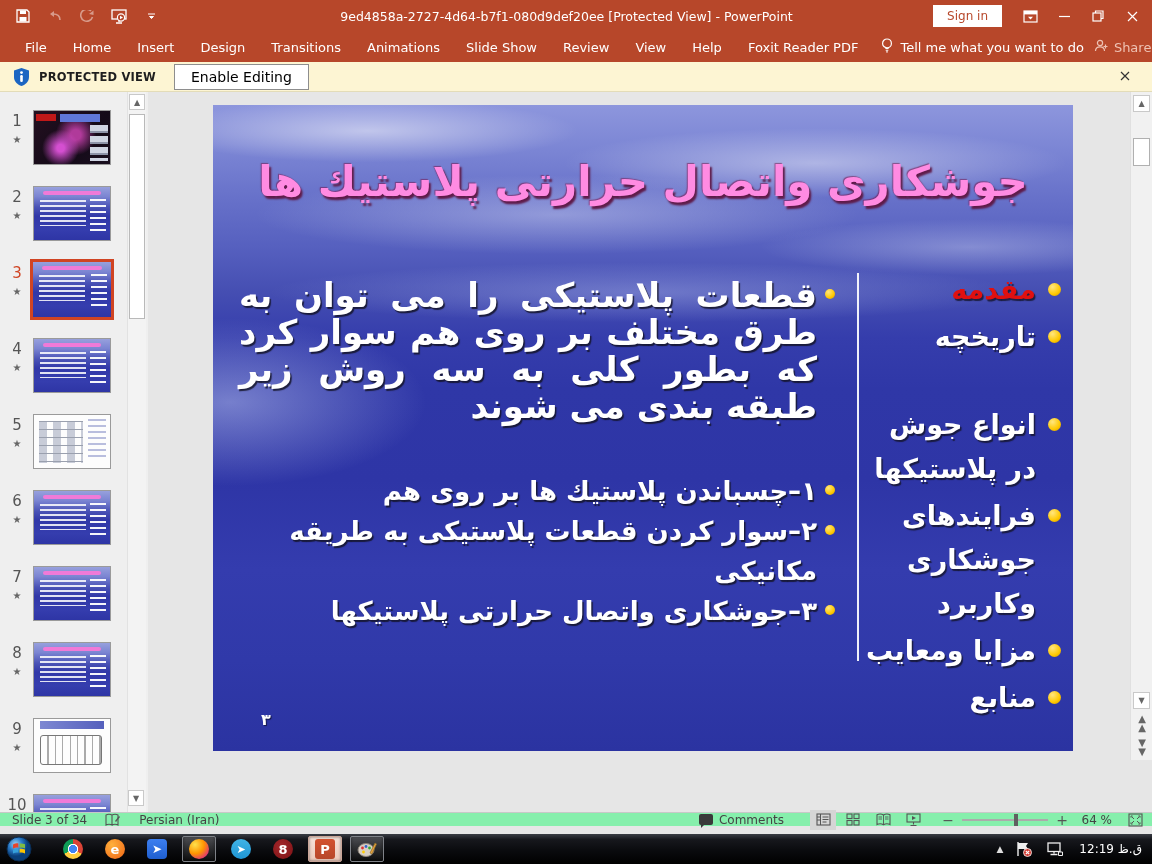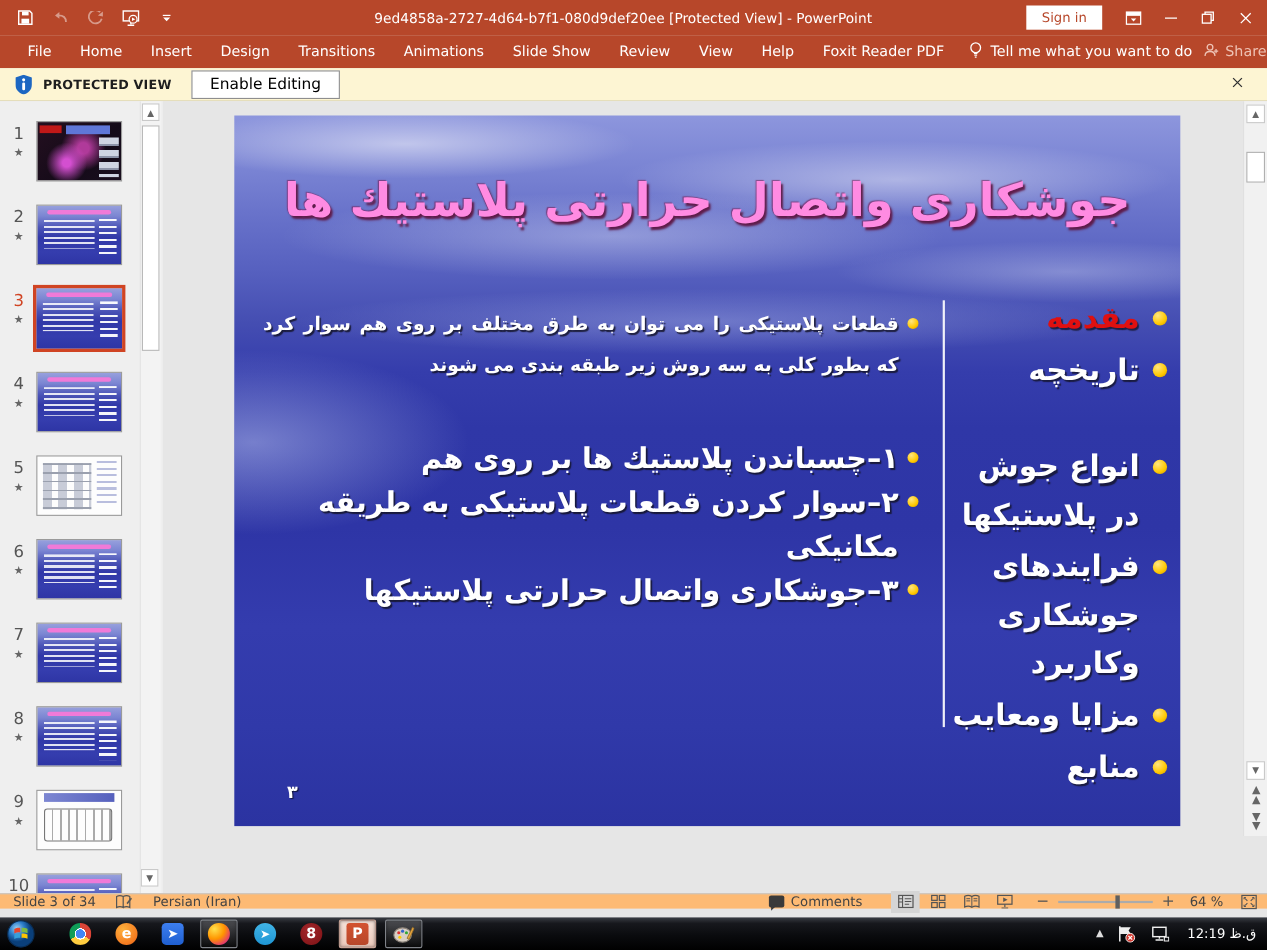--- a/index.html
+++ b/index.html
@@ -93,38 +93,38 @@
       radial-gradient(ellipse 280px 120px at 2% 46%, rgba(205,215,250,.45), transparent 70%),
       radial-gradient(ellipse 500px 40px at 50% 29%, rgba(190,200,245,.35), transparent 75%),
       linear-gradient(180deg,#8d96dd 0%,#7b85d4 7%,#6872ca 14%,#5660bf 22%,#454eb2 29%,#353dac 36%,#2f37a7 44%,#2e35a6 58%,#343cae 72%,#3039a9 86%,#2b33a1 100%);
   }
   .slide-title{position:absolute;top:52px;left:0;right:0;text-align:center;font-size:42px;font-weight:bold;color:var(--slide-title-pink);text-shadow:2px 3px 2px #5f1b49, -1px -1px 1px rgba(120,20,80,.6);letter-spacing:-1px;}
   .nav-col{position:absolute;top:163px;right:10px;width:202px;}
   .nav-item{position:relative;padding-right:27px;font-size:27px;font-weight:bold;color:#fff;line-height:44px;text-shadow:1.5px 2px 1px rgba(20,20,40,.8);margin-bottom:3px;}
   .nav-bullet{position:absolute;right:2px;top:15px;width:13px;height:13px;border-radius:50%;background:radial-gradient(circle at 35% 30%,#ffe680,var(--bullet-gold) 60%,#c89000);}
   .sep-line{position:absolute;top:168px;right:214px;width:2px;height:388px;background:rgba(255,255,255,.92);}
   .body-block{position:absolute;top:172px;right:234px;width:600px;}
-  .para{position:relative;padding-right:22px;font-size:17px;font-weight:bold;color:#fff;line-height:37px;text-align:justify;text-align-last:right;text-shadow:1.5px 2px 1px rgba(20,20,40,.85);}
+  .para{position:relative;padding-right:22px;font-size:34px;font-weight:bold;color:#fff;line-height:37px;text-align:justify;text-align-last:right;text-shadow:1.5px 2px 1px rgba(20,20,40,.85);}
   .para .b-dot{position:absolute;right:4px;top:12px;width:10px;height:10px;border-radius:50%;background:radial-gradient(circle at 35% 30%,#ffe680,var(--bullet-gold) 60%,#c89000);}
   .num-items{margin-top:46px;}
   .num-item{position:relative;padding-right:22px;font-size:26px;font-weight:bold;color:#fff;line-height:40px;text-shadow:1.5px 2px 1px rgba(20,20,40,.85);}
   .num-item .b-dot{position:absolute;right:4px;top:14px;width:10px;height:10px;border-radius:50%;background:radial-gradient(circle at 35% 30%,#ffe680,var(--bullet-gold) 60%,#c89000);}
   .slide-num{position:absolute;bottom:22px;right:auto;left:48px;color:#fff;font-size:16px;font-weight:bold;text-shadow:1px 1px 1px rgba(0,0,0,.6);}
 
   
   .v-scroll{position:absolute;right:0;top:0;width:22px;height:668px;background:#F1F1F1;border-left:1px solid #E0E0E0;}
   .vs-btn{position:absolute;left:2px;width:17px;height:17px;background:#fff;border:1px solid #c9c9c9;color:#666;font-size:8px;display:flex;align-items:center;justify-content:center;cursor:pointer;}
   .vs-up{top:3px;}
   .vs-thumb{position:absolute;top:46px;left:2px;width:17px;height:28px;background:#fff;border:1px solid #b0b0b0;cursor:grab;}
   .vs-down{top:600px;}
   .vs-prev{position:absolute;top:622px;left:3px;color:#666;font-size:10px;line-height:9px;cursor:pointer;text-align:center;width:16px;}
   .vs-next{position:absolute;top:646px;left:3px;color:#666;font-size:10px;line-height:9px;cursor:pointer;text-align:center;width:16px;}
 
   
-  .statusbar{position:absolute;top:812px;left:0;right:0;height:14px;background:#fdba74;border-top:1px solid #C8C8C8;display:flex;align-items:center;font-size:12px;color:#444;}
+  .statusbar{position:absolute;top:812px;left:0;right:0;height:14px;background:#86efac;border-top:1px solid #C8C8C8;display:flex;align-items:center;font-size:12px;color:#444;}
   .sb-left{display:flex;align-items:center;gap:18px;padding-left:12px;}
   .sb-spell{width:16px;height:14px;}
   .sb-right{margin-left:auto;display:flex;align-items:center;gap:10px;padding-right:6px;}
   .sb-comments{display:flex;align-items:center;gap:6px;padding:0 10px;cursor:pointer;}
   .bubble{width:14px;height:11px;background:#3a3a3a;border-radius:2px;position:relative;}
   .bubble::after{content:"";position:absolute;left:2px;bottom:-3px;border:3px solid transparent;border-top-color:#3a3a3a;border-left-color:#3a3a3a;}
   .view-btns{display:flex;align-items:center;gap:4px;margin:0 6px;}
   .vbtn{width:26px;height:20px;display:flex;align-items:center;justify-content:center;cursor:pointer;}
   .vbtn.on{background:#D5D5D5;}
   .zoomer{display:flex;align-items:center;gap:8px;}

